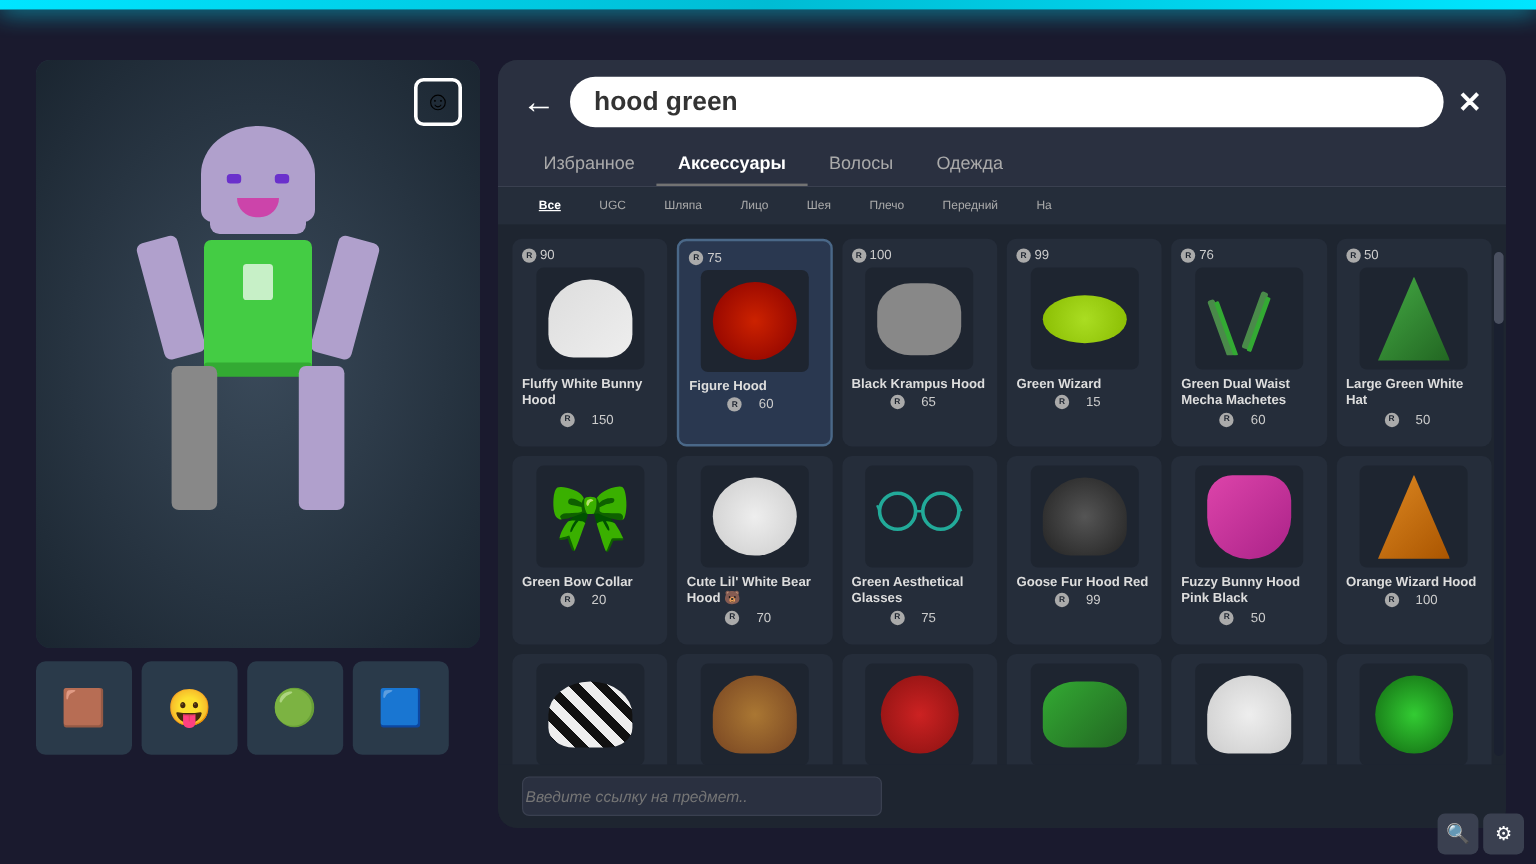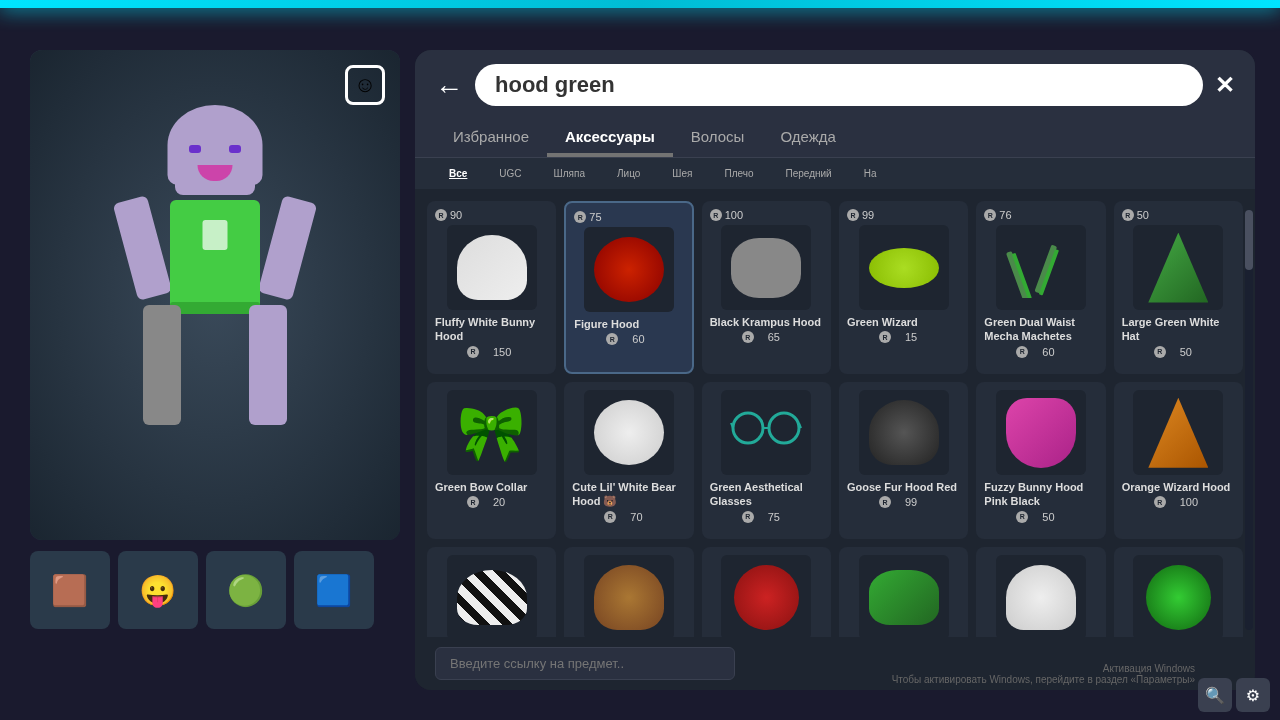--- a/index.html
+++ b/index.html
@@ -255,21 +255,21 @@
     .nav-tab {
       padding: 8px 18px;
       color: #aaa;
       font-size: 15px;
       cursor: pointer;
       border-bottom: 2px solid transparent;
       white-space: nowrap;
     }
     .nav-tab.active {
       color: white;
-      border-bottom: 4px solid #737373;
+      border-bottom: 2px solid #737373;
       font-weight: bold;
     }
 
     
     .sub-tabs {
       display: flex;
       padding: 6px 20px;
       background: #252d3a;
       gap: 4px;
     }
@@ -375,23 +375,24 @@
       align-items: center;
       gap: 10px;
     }
 
     .link-input {
       flex: 1;
       max-width: 300px;
       background: #2a3040;
       border: 1px solid #3a4050;
       border-radius: 6px;
-      padding: 8px 14px;
+      padding: 8px 2px;
       color: #888;
       font-size: 13px;
+      font-style: italic;
     }
 
     .windows-notice {
       position: absolute;
       right: 60px;
       bottom: 5px;
       font-size: 10px;
       color: #666;
       text-align: right;
     }
@@ -811,24 +812,20 @@
     </div>
 
   </div>
 
   <div class="scrollbar-area">
     <div class="scrollbar-thumb"></div>
   </div>
 
   <div class="bottom-bar">
     <input class="link-input" type="text" placeholder="Введите ссылку на предмет.." style="">
-    <div class="windows-notice">
-      <div>Активация Windows</div>
-      <div>Чтобы активировать Windows, перейдите в раздел «Параметры»</div>
-    </div>
   </div>
 
 </div>
 
 <div class="tool-icons">
   <div class="tool-btn">🔍</div>
   <div class="tool-btn">⚙</div>
 </div>
 
 </body></html>

